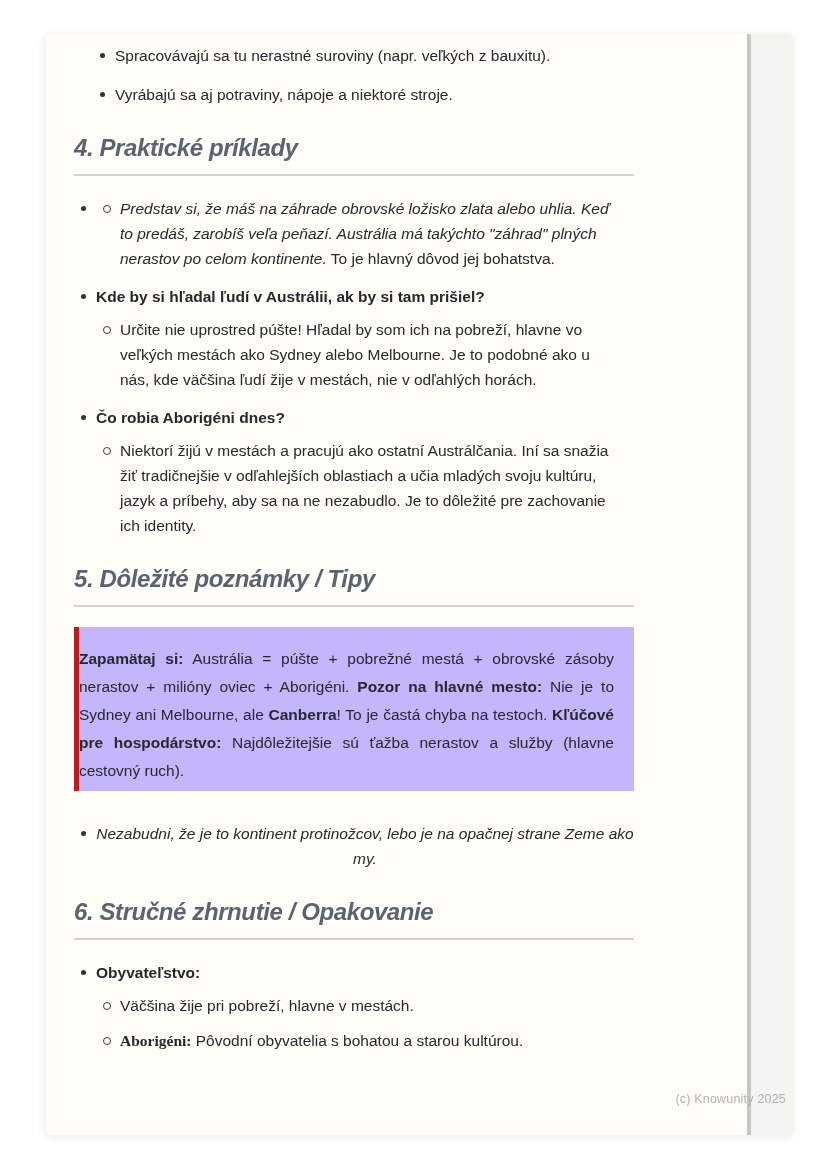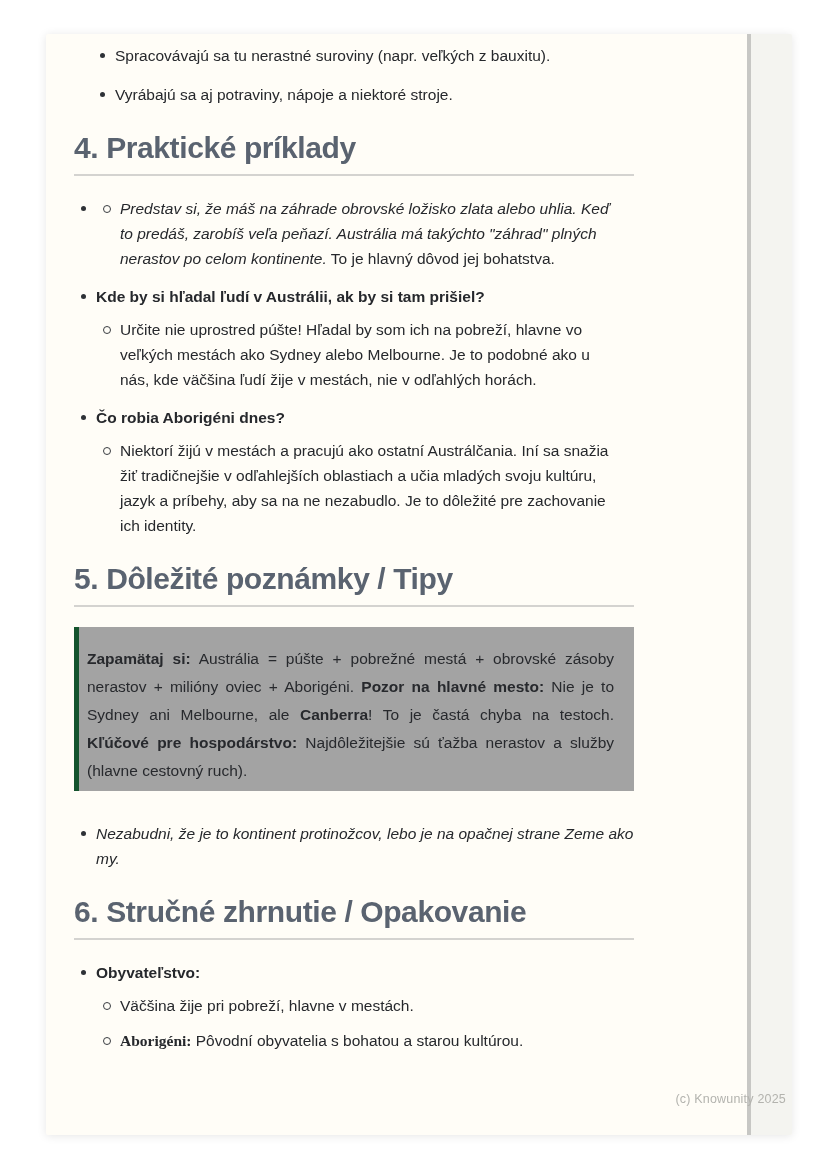--- a/index.html
+++ b/index.html
@@ -9,33 +9,33 @@
   .edge-strip{position:absolute;top:0;right:0;width:41px;height:100%;background:#f4f4f0;border-radius:0 2px 2px 0;}
   .edge-divider{position:absolute;top:0;right:41px;width:4px;height:100%;background:#c7c7c4;}
   .content{position:relative;width:560px;margin-left:28px;padding-top:9px;color:#26282c;
     font-size:15.5px;line-height:25px;}
   
   .li{position:relative;padding-left:22px;margin-bottom:14px;}
   .indent{margin-left:19px;}
   .m-dot{position:absolute;left:7px;top:10px;width:5px;height:5px;border-radius:50%;background:#2e3136;}
   .m-circ{position:absolute;left:5px;top:9px;width:6px;height:6px;border-radius:50%;border:1.5px solid #3a3d42;background:transparent;}
   
-  h2{margin:24px 0 0 0;font-size:30px;line-height:34px;font-weight:700;color:#5a6370;letter-spacing:-0.4px;}
+  h2{margin:24px 0 0 0;font-size:24px;line-height:34px;font-weight:700;color:#5a6370;letter-spacing:-0.4px;font-style:italic;}
   .rule{border:none;height:2px;background:#d4d3d0;margin:9px 0 20px 0;}
   
   .qa{margin-bottom:13px;}
   .q{position:relative;padding-left:22px;font-weight:700;line-height:26px;}
   .a{position:relative;padding-left:22px;margin-left:24px;margin-top:7px;}
   .a p{margin:0;max-width:502px;line-height:25px;}
   
-  .callout{margin:0 0 30px 0;background:#a3a3a3;border-left:5px solid #14532d;
-    padding:18px 20px 6px 8px;}
+  .callout{margin:0 0 30px 0;background:#c4b5fd;border-left:5px solid #b91c1c;
+    padding:18px 20px 6px 0;}
   .callout p{margin:0;text-align:justify;line-height:28px;color:#27292d;}
   
-  .note{margin-bottom:0;}
+  .note{margin-bottom:0;text-align:center;}
   .note-wrap{position:relative;padding-left:22px;margin-bottom:0;}
   
   .sum-head{position:relative;padding-left:22px;font-weight:700;line-height:26px;margin-bottom:7px;}
   .sum-item{position:relative;padding-left:22px;margin-left:24px;margin-bottom:9px;line-height:26px;}
   .watermark{position:absolute;right:6px;bottom:29px;font-size:12.5px;color:#b3b3ae;z-index:3;letter-spacing:0.2px;}
 </style>
 </head>
 <body>
 
 <div class="page">

